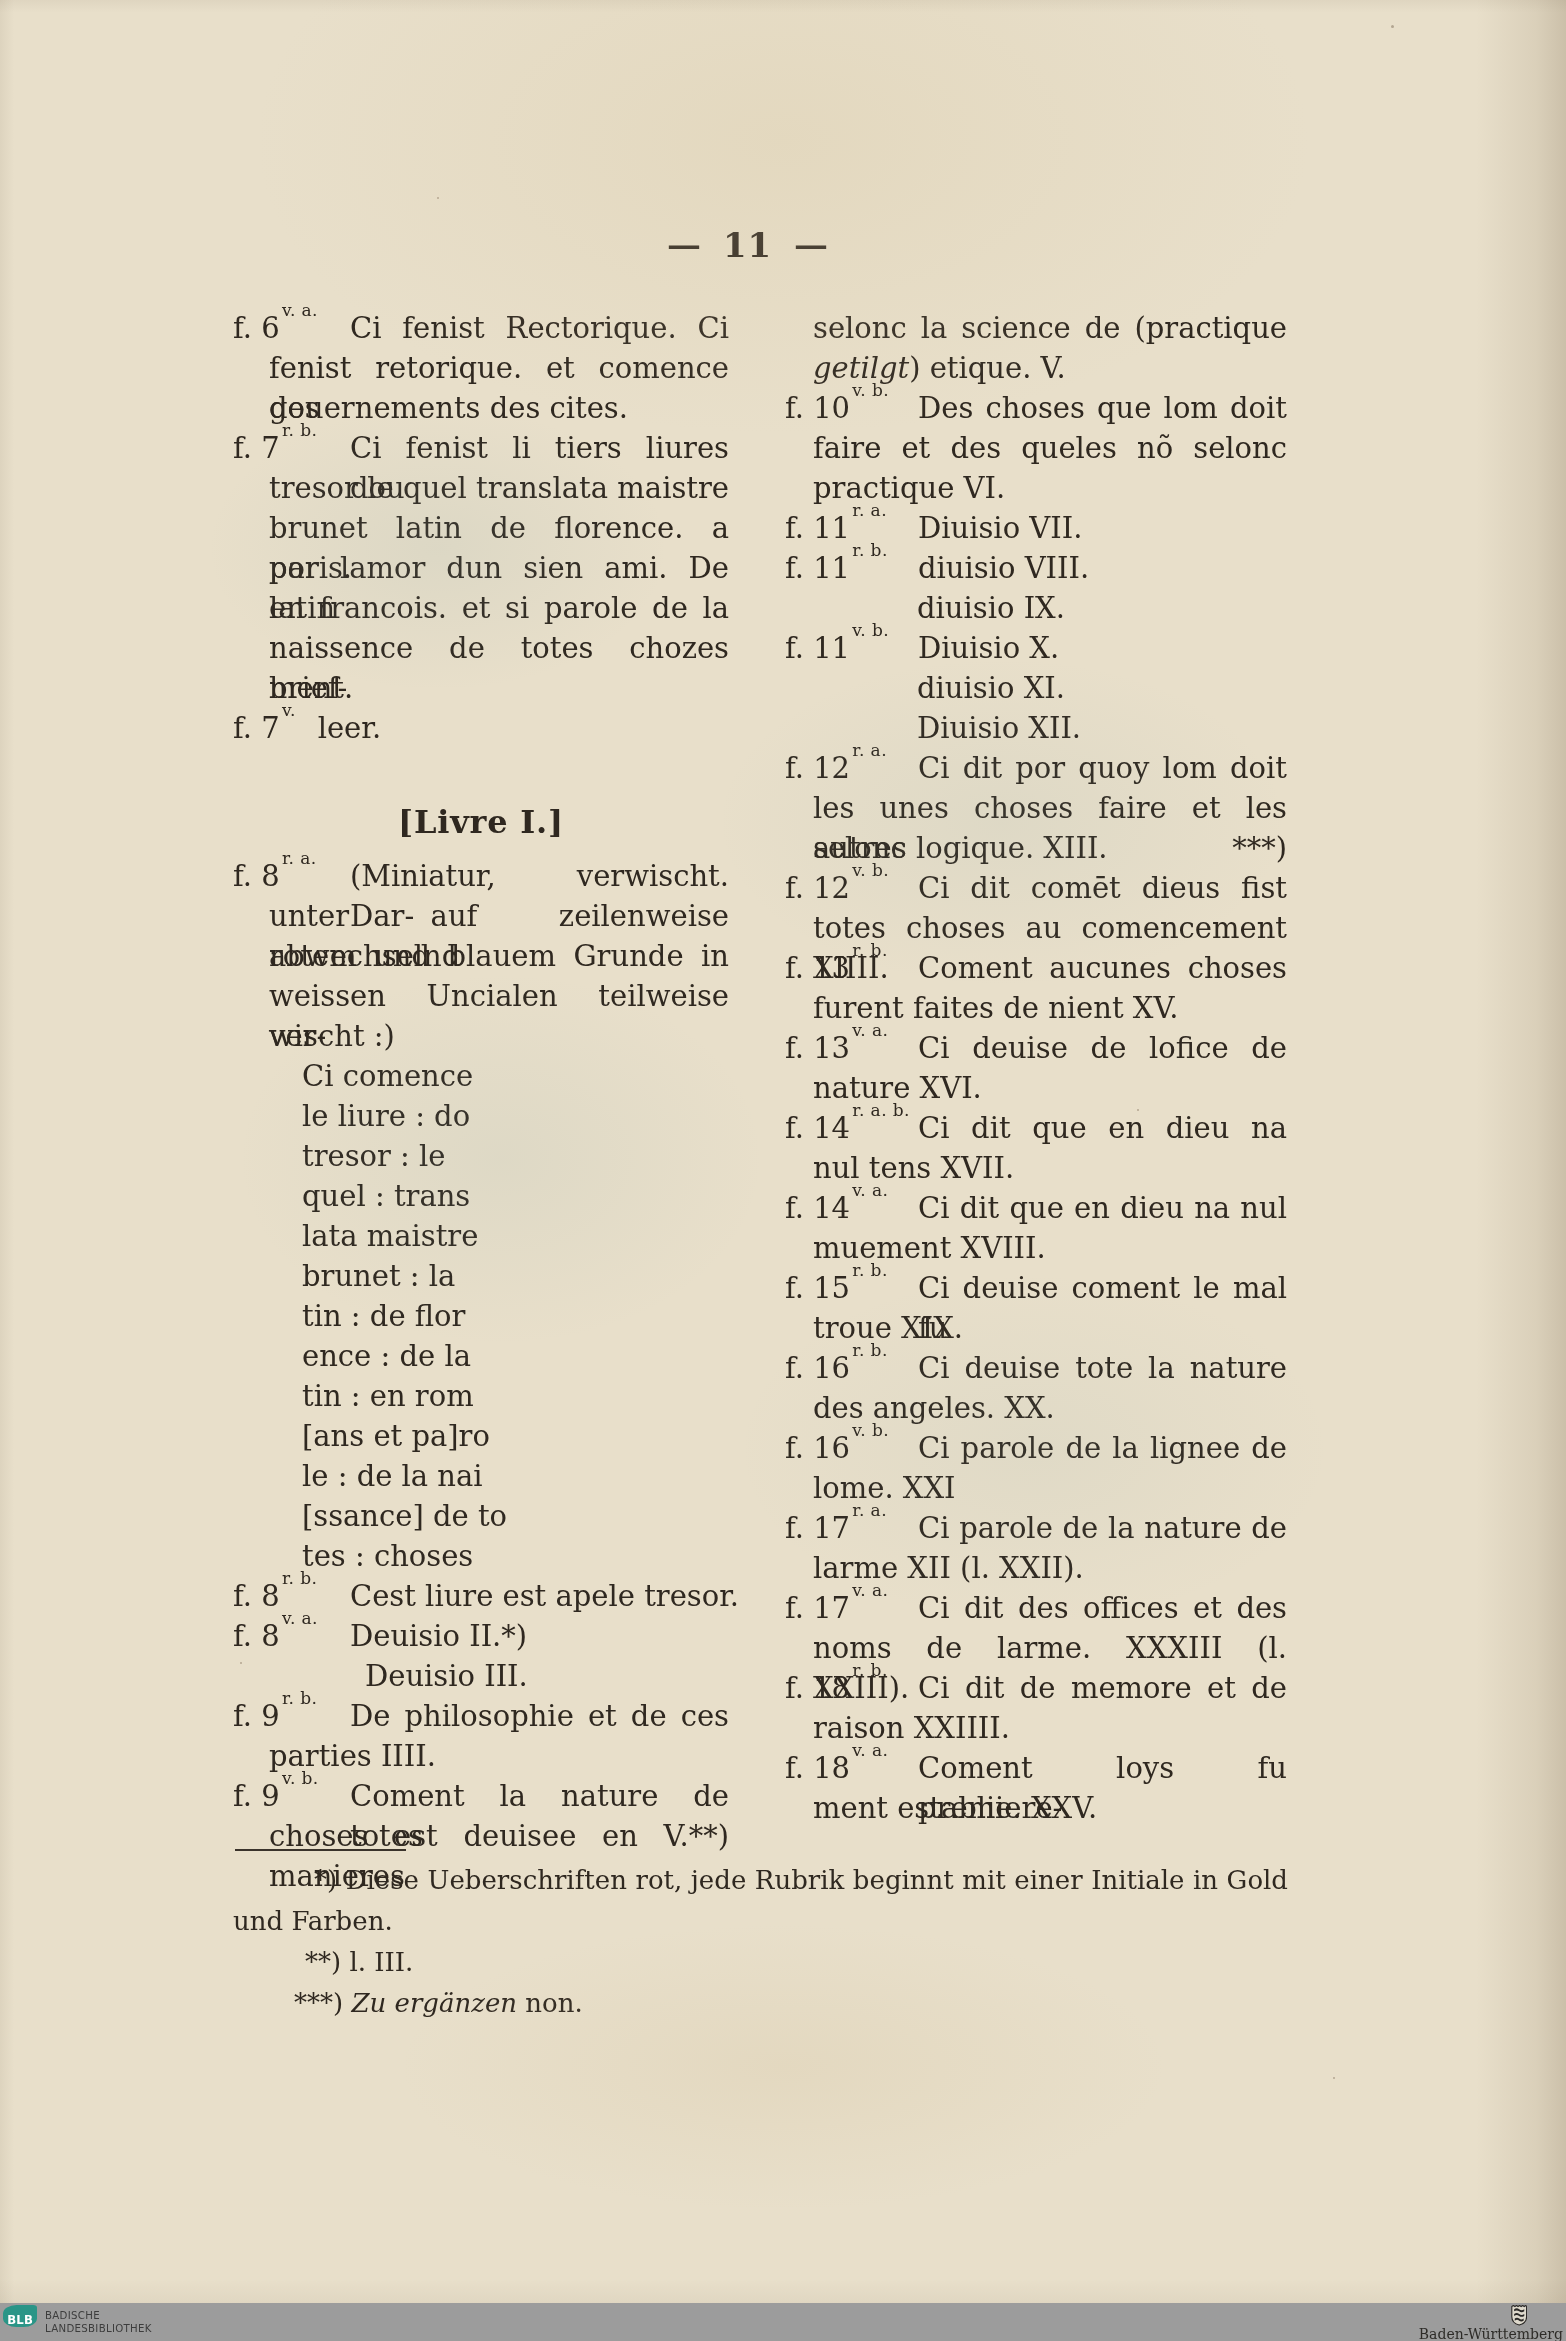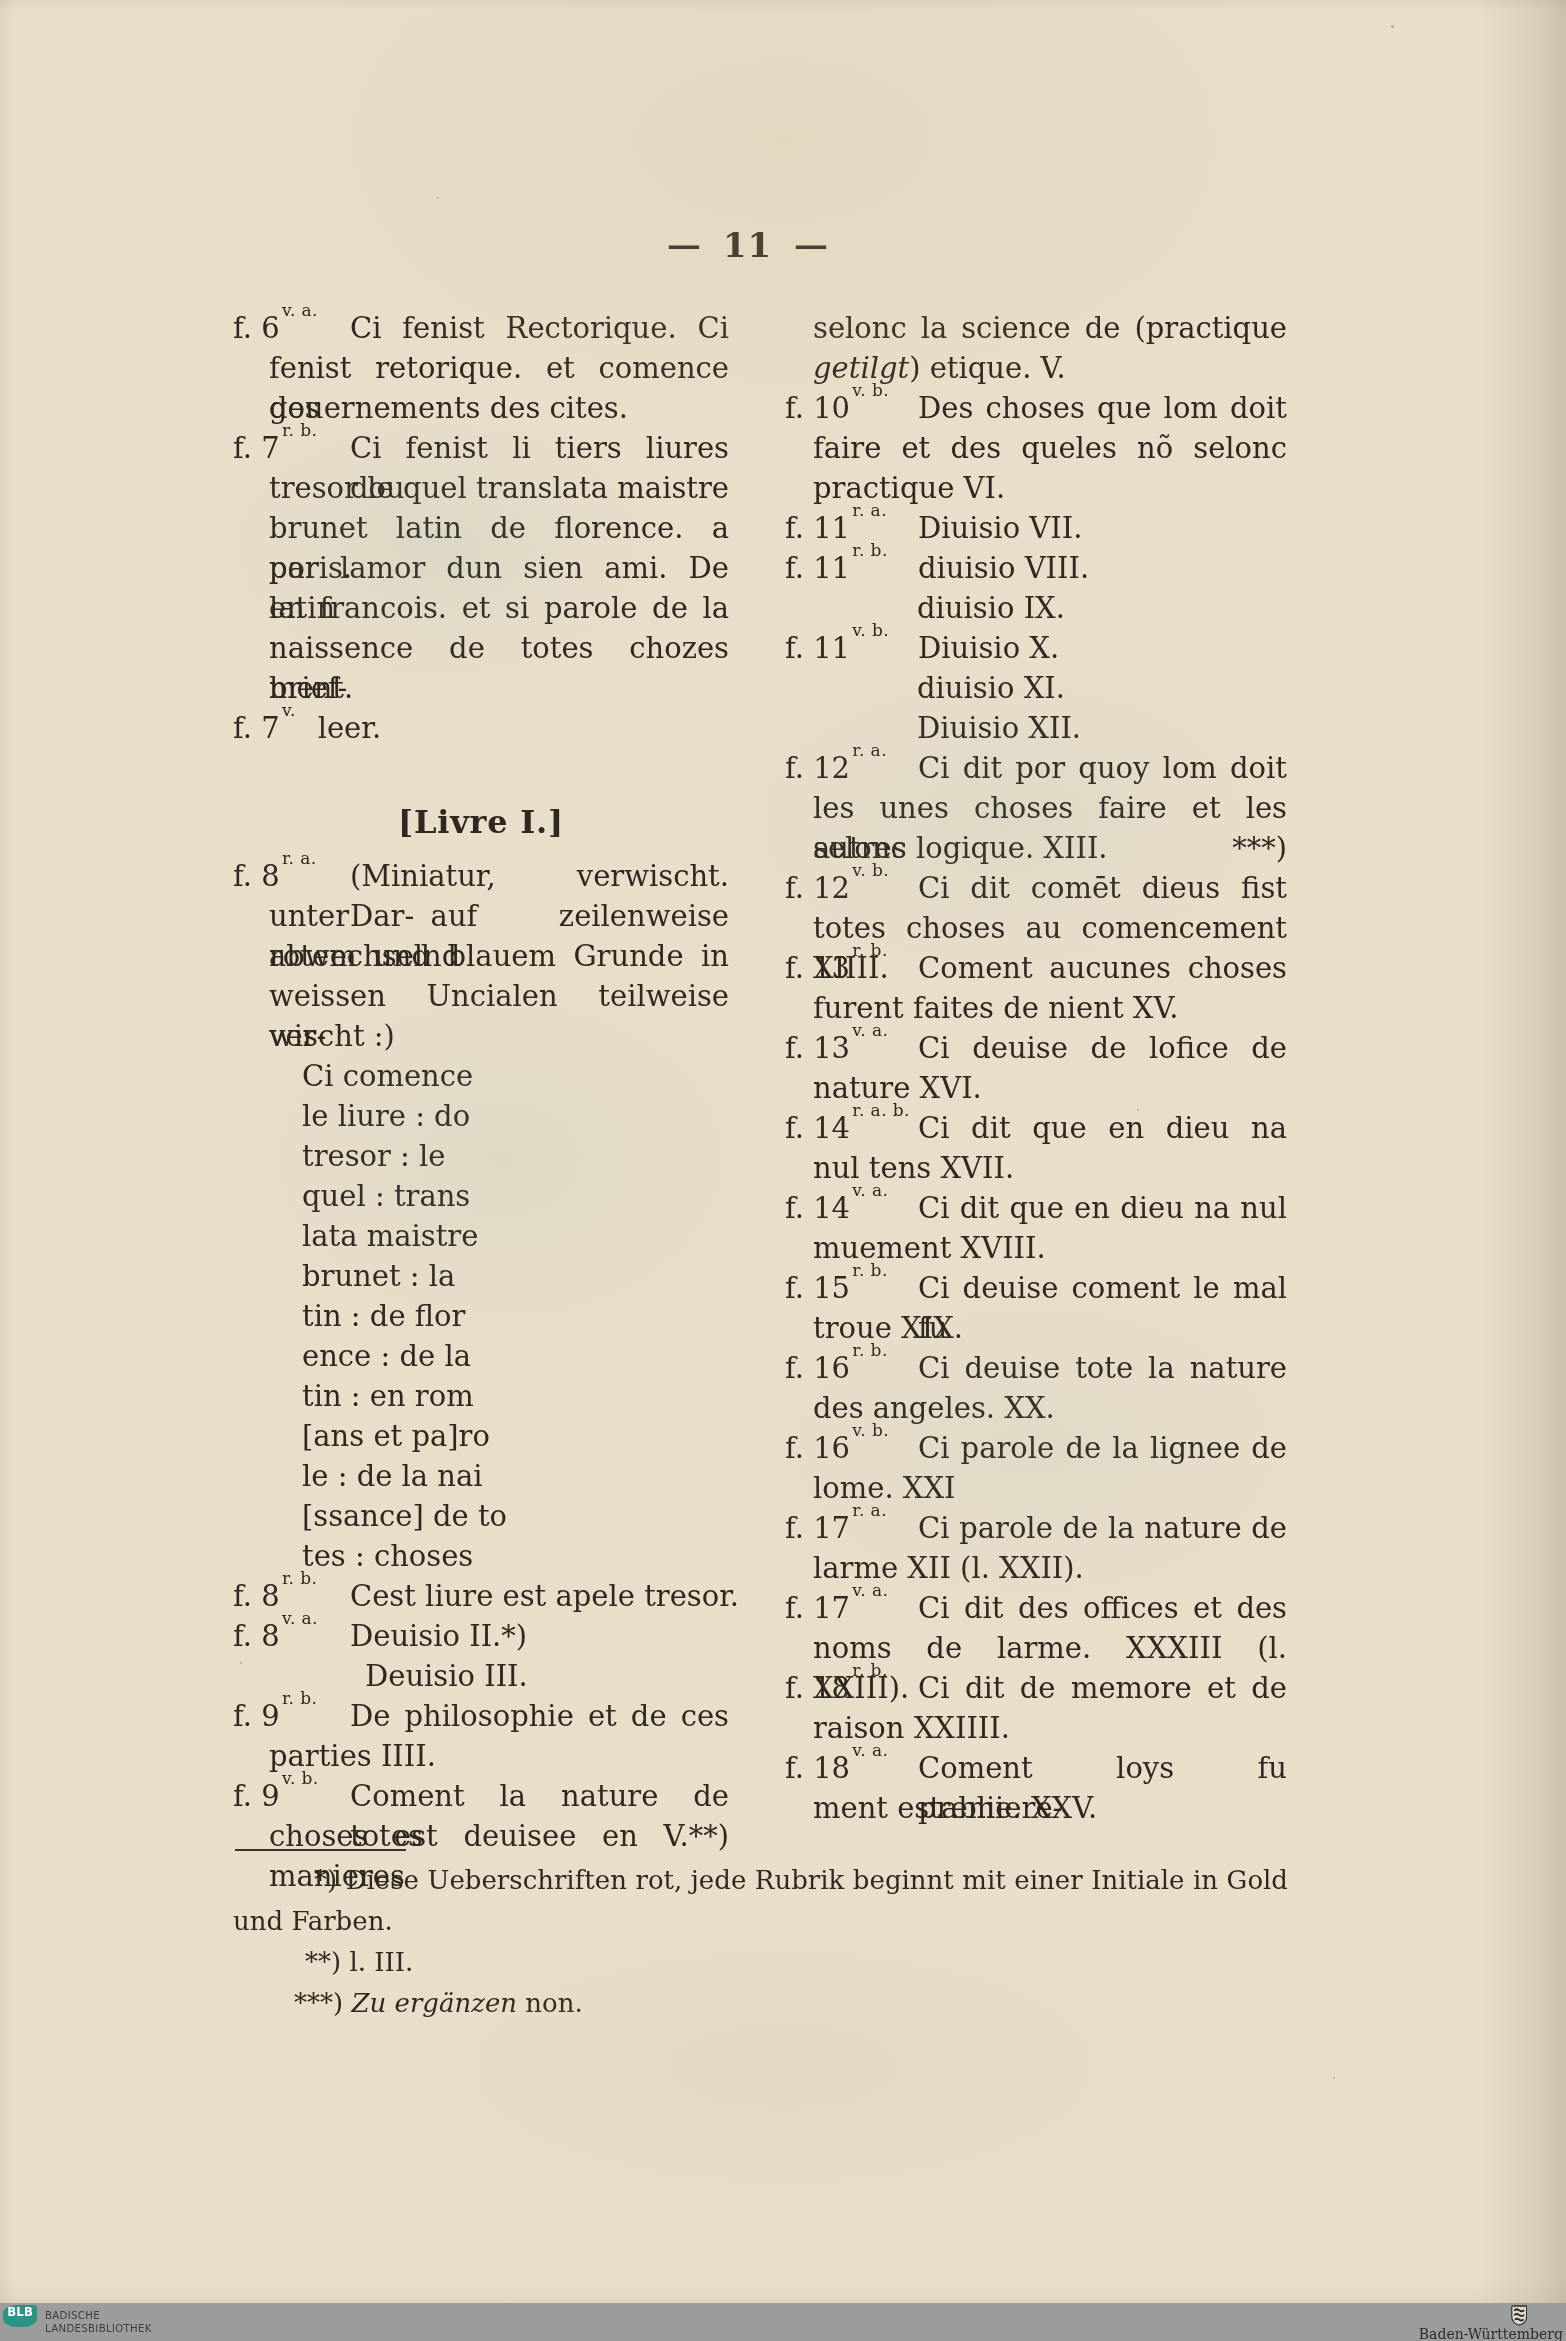--- a/index.html
+++ b/index.html
@@ -52,21 +52,21 @@
   }
   .it{font-style:italic;}
   .fn-rule{position:absolute;left:235px;top:1849px;width:171px;height:2.3px;background:#3a332b;z-index:2;}
   .footnotes{position:absolute;left:233px;top:1860px;width:1055px;z-index:2;font-size:26px;line-height:41px;}
   .fn-line{box-sizing:border-box;width:100%;}
   .fn-line.just{text-align:justify;text-align-last:justify;}
   .footer-bar{position:absolute;left:0;top:2303px;width:1566px;height:39px;background:#9c9c9c;z-index:4;}
   .blb-badge{
     position:absolute;left:3.1px;top:2.3px;width:34px;height:22px;
     background:#2a9587;border-radius:40% 12% 40% 40%;
-    display:flex;align-items:flex-start;justify-content:center;
+    display:flex;align-items:flex-end;justify-content:center;
     color:#ffffff;font-family:"DejaVu Sans","Liberation Sans",sans-serif;
     font-weight:bold;font-size:11.7px;letter-spacing:0.2px;
   }
   .blb-name{
     position:absolute;left:45px;top:5.5px;
     font-family:"DejaVu Sans","Liberation Sans",sans-serif;
     font-weight:normal;font-size:10.2px;line-height:13px;
     color:#3d3d3d;letter-spacing:0.3px;
   }
   .coa{position:absolute;right:39px;top:2.3px;width:16.4px;height:21px;}

